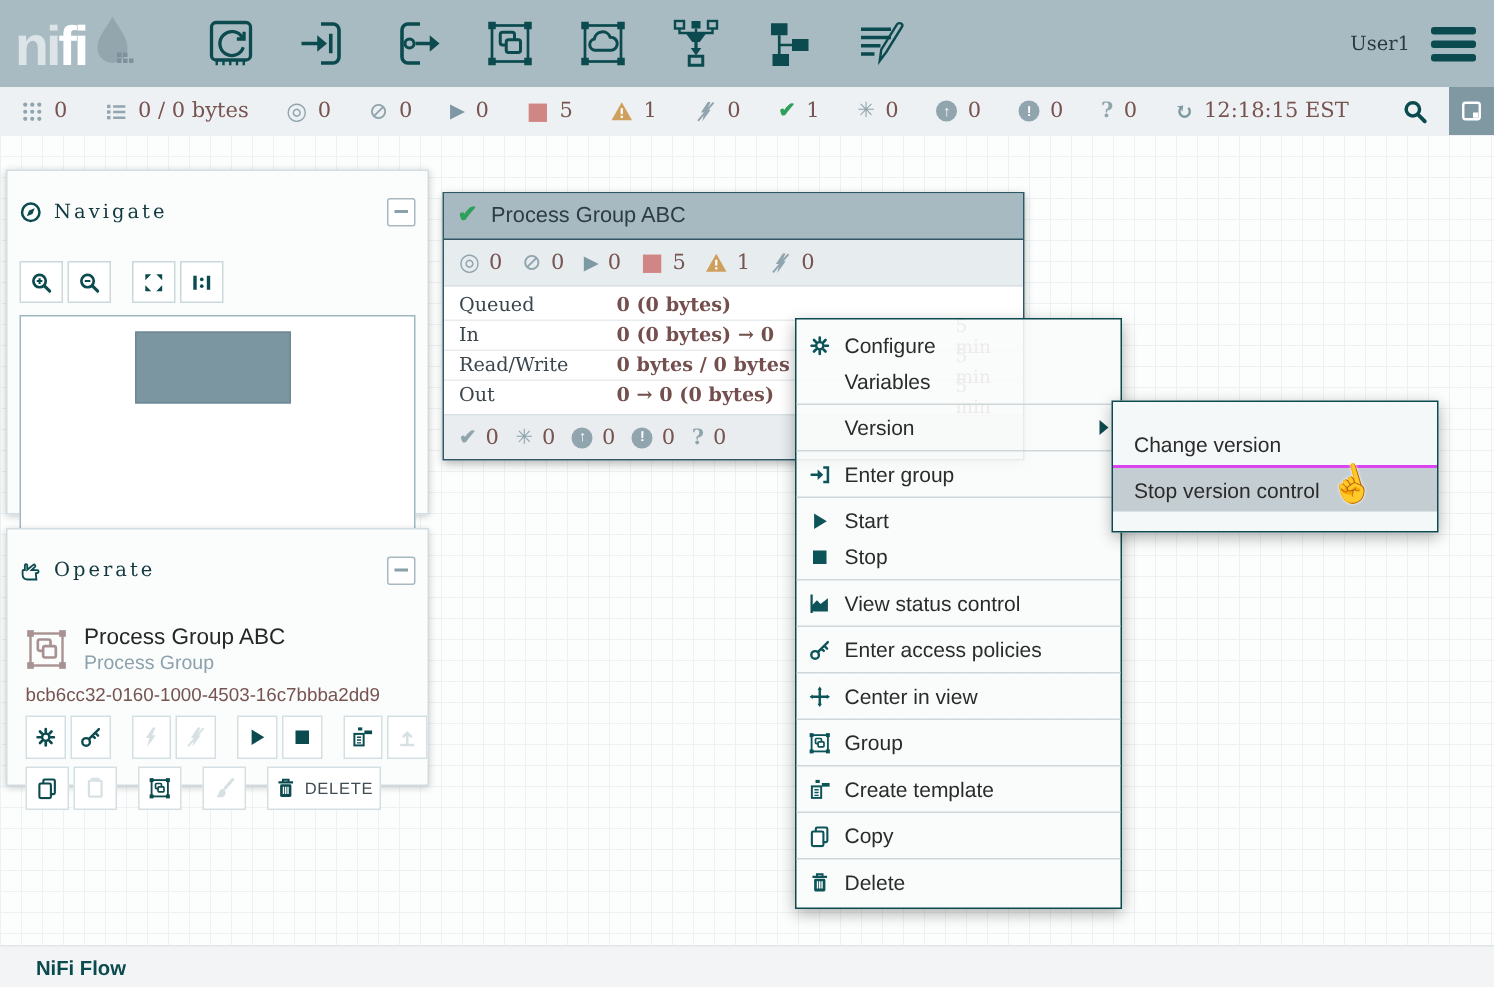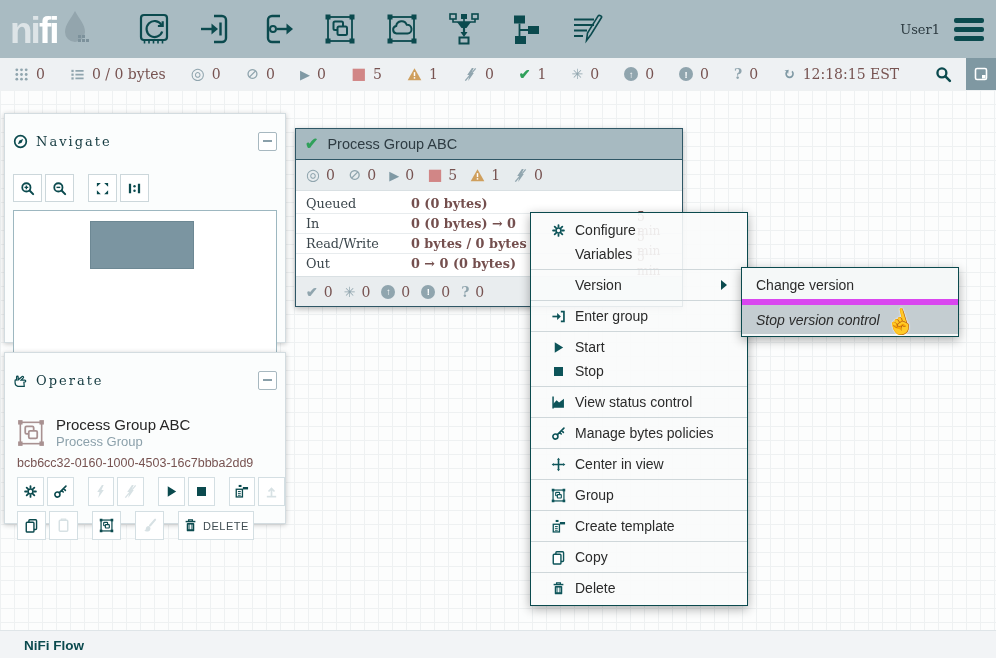--- a/index.html
+++ b/index.html
@@ -97,34 +97,34 @@
   .pg-row .val{flex:1;color:#744f4e;font-weight:600;}
   .pg-row .win{width:32px;margin-right:13px;color:#775351;font-size:12.3px;}
   .pg-foot{height:29px;background:#e9edef;border-top:1px solid #d9e0e3;display:flex;
     align-items:center;padding:0 10px;font-family:"DejaVu Serif",serif;font-size:14px;
     color:#775351;}
   .pg-foot .pg-stat{margin-right:11px;}
 
   
   .menu{position:absolute;left:530px;top:122px;width:216px;background:rgba(249,251,251,.9);
     border:1px solid #0b4a4e;box-shadow:0 3px 10px rgba(0,0,0,.32);padding:2px 0;}
-  .msec{padding:3px 12px;}
+  .msec{padding:3px 0;}
   .msec + .msec{border-top:1px solid #cfd7da;}
   .mitem{height:24px;display:flex;align-items:center;padding:0 8px;cursor:pointer;
     font-size:14px;color:#2b2b2b;}
   .mico{width:24px;display:flex;justify-content:flex-start;color:#0d5459;}
   .marrow{margin-left:auto;width:0;height:0;border-left:6px solid #0b4a4e;
     border-top:5px solid transparent;border-bottom:5px solid transparent;}
 
   
   .submenu{position:absolute;left:741px;top:177px;width:216px;background:#f5f8f8;
-    border:1px solid #0b4a4e;box-shadow:0 3px 10px rgba(0,0,0,.32);padding:2px 0;}
+    border:1px solid #0b4a4e;box-shadow:0 3px 10px rgba(0,0,0,.32);padding:13px 0;}
   .smitem{height:29px;display:flex;align-items:center;padding:0 14px;font-size:14px;
     color:#2b2b2b;cursor:pointer;}
-  .smitem + .smitem{border-top:6px solid #d946ef;font-style:italic;}
+  .smitem + .smitem{border-top:2px solid #d946ef;}
   .smitem.hl{background:#c4cdd1;}
 
   .cursor{position:absolute;left:886px;top:219px;font-size:24px;color:#1c1c1c;
     transform:rotate(-16deg);text-shadow:0 0 2px #fff;pointer-events:none;}
 
   
   .crumbbar{position:absolute;top:630px;left:0;width:996px;height:28px;background:#f2f4f6;
     border-top:1px solid #dfe5e8;display:flex;align-items:center;}
   .crumb{margin-left:24px;font-size:13.5px;font-weight:bold;color:#0b4a4e;}
 </style>
@@ -668,21 +668,21 @@
       </div>
     </div>
     <div class="msec">
       <div class="mitem">
         <span class="mico">
             <svg class="i16" viewBox="0 0 16 16">
               <circle cx="4.7" cy="11.3" r="2.7" fill="none" stroke="currentColor" stroke-width="1.7"></circle>
               <path d="M6.8 9.2 13.8 2.2M11.2 4.8l2 2M9.2 6.8l1.7 1.7" fill="none" stroke="currentColor" stroke-width="1.7" stroke-linecap="round"></path>
             </svg>
           </span>
-        <span>Manage bytes policies</span>
+        <span>Enter access policies</span>
       </div>
     </div>
     <div class="msec">
       <div class="mitem">
         <span class="mico">
             <svg class="i16" viewBox="0 0 16 16">
               <path d="M8 2.5v11M2.5 8h11" stroke="currentColor" stroke-width="1.7"></path>
               <path d="M8 .7 9.6 3H6.4zM8 15.3 6.4 13h3.2zM.7 8 3 6.4v3.2zM15.3 8 13 9.6V6.4z" fill="currentColor"></path>
             </svg>
           </span>

